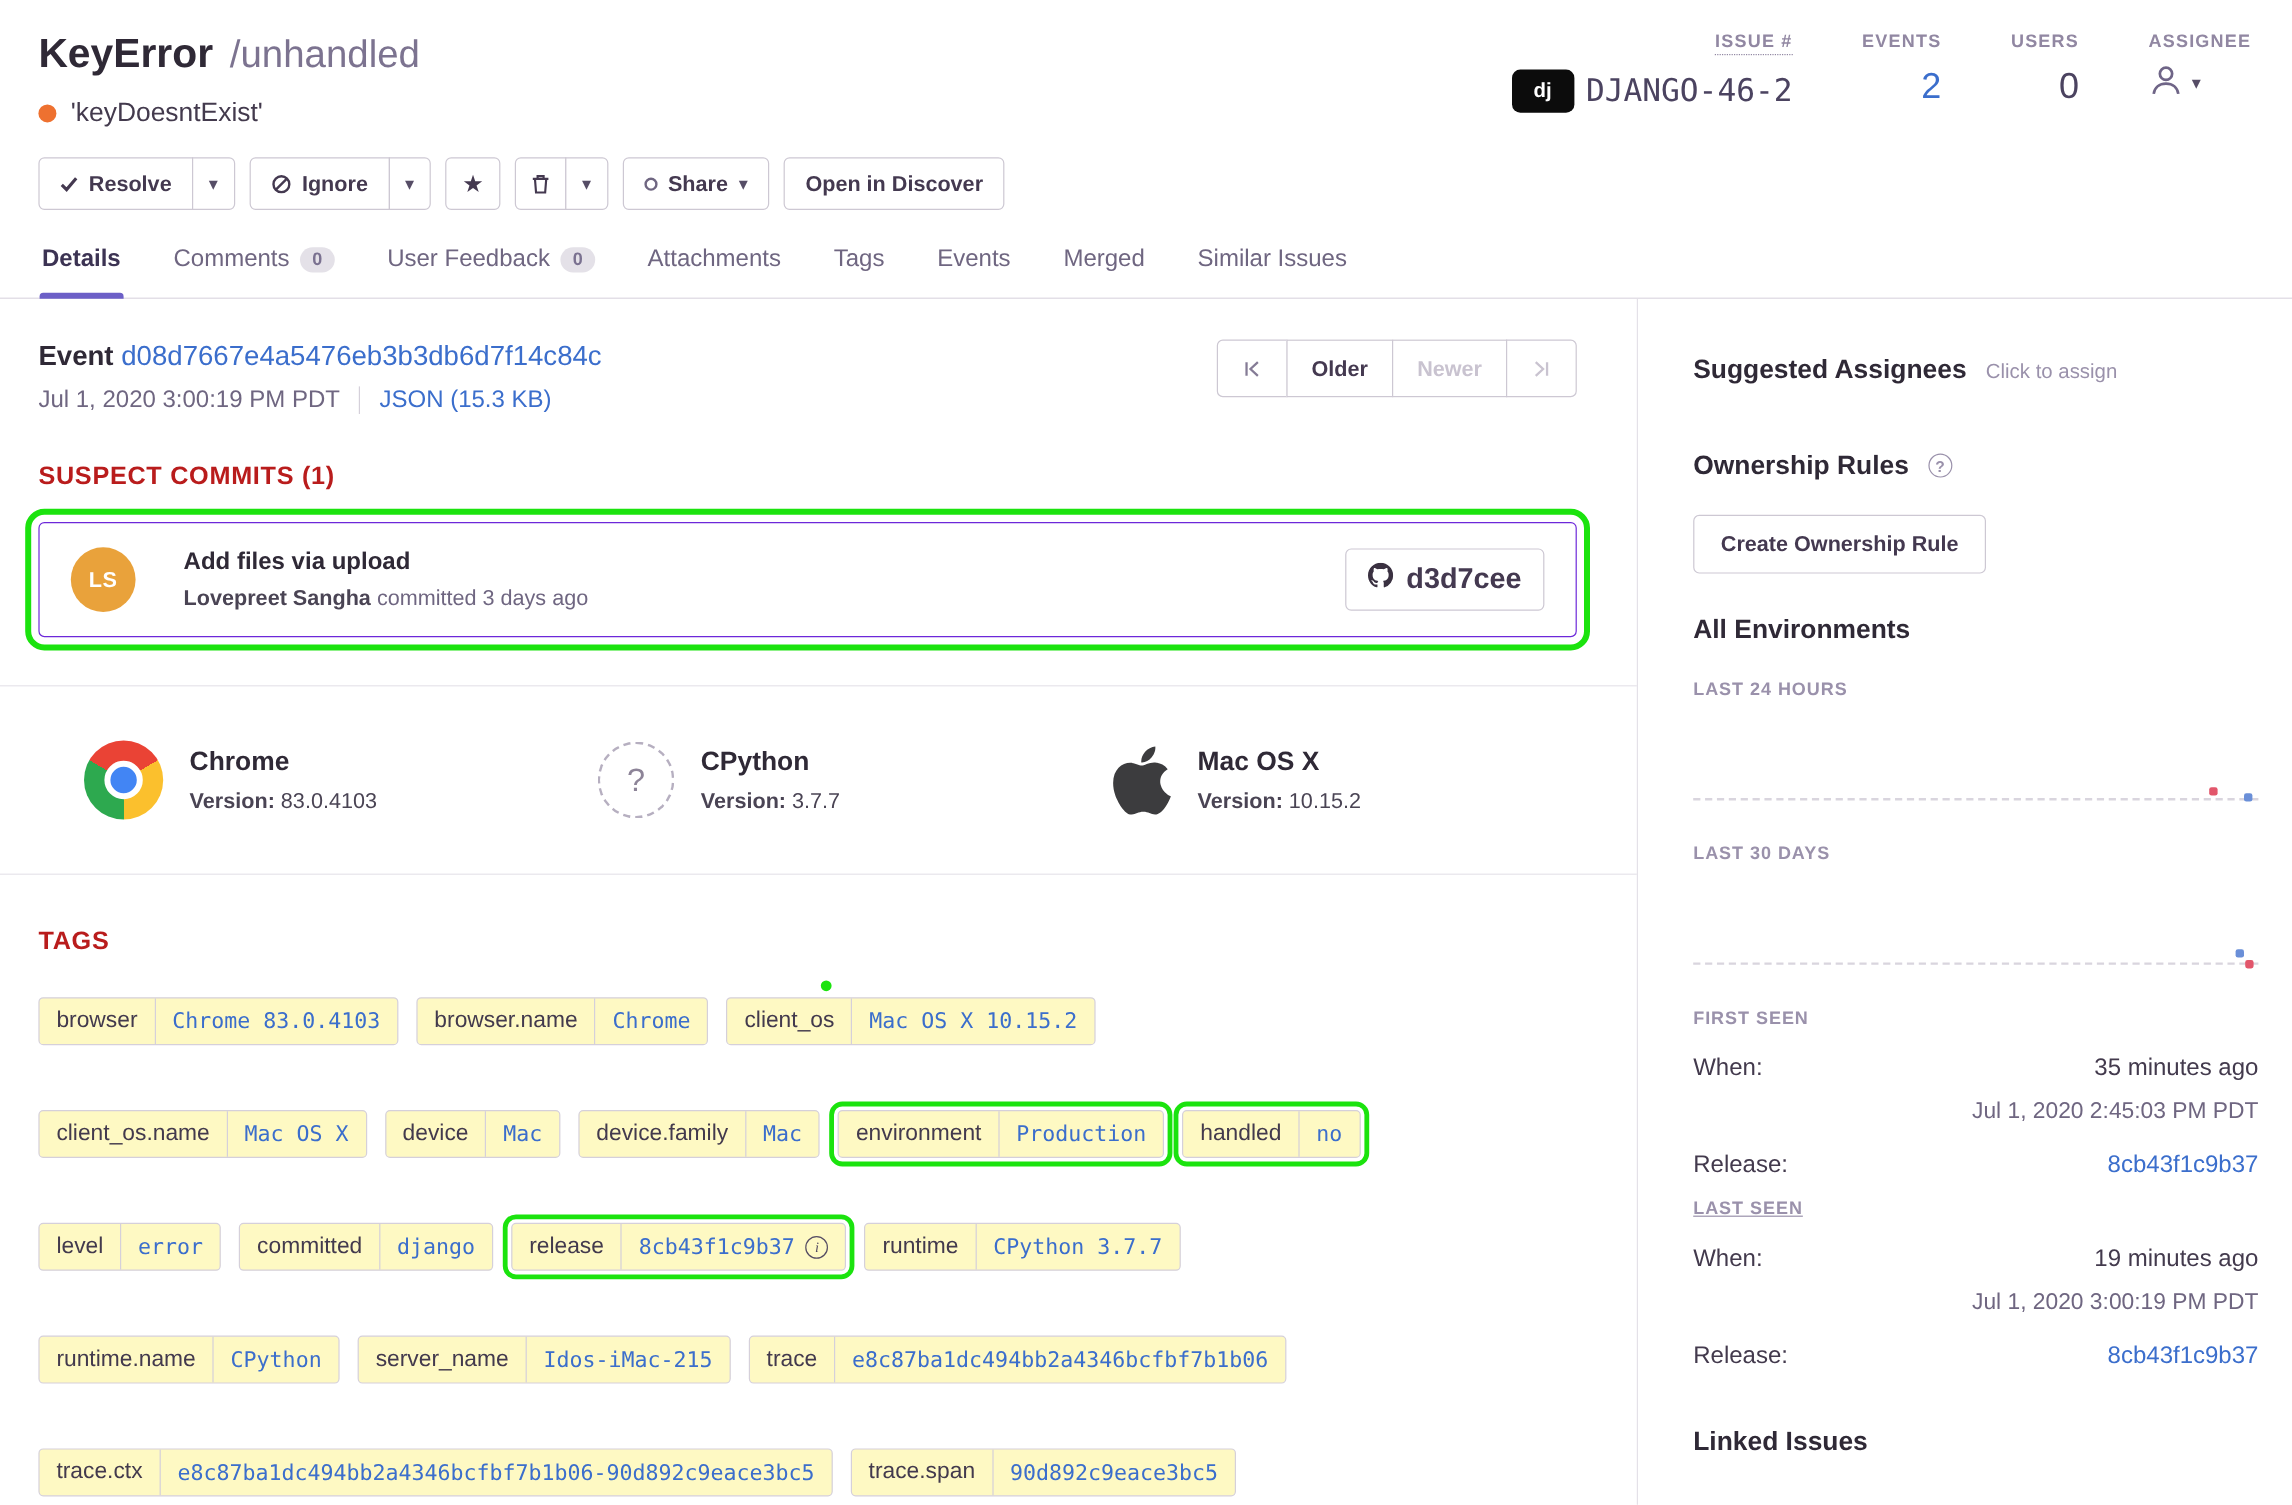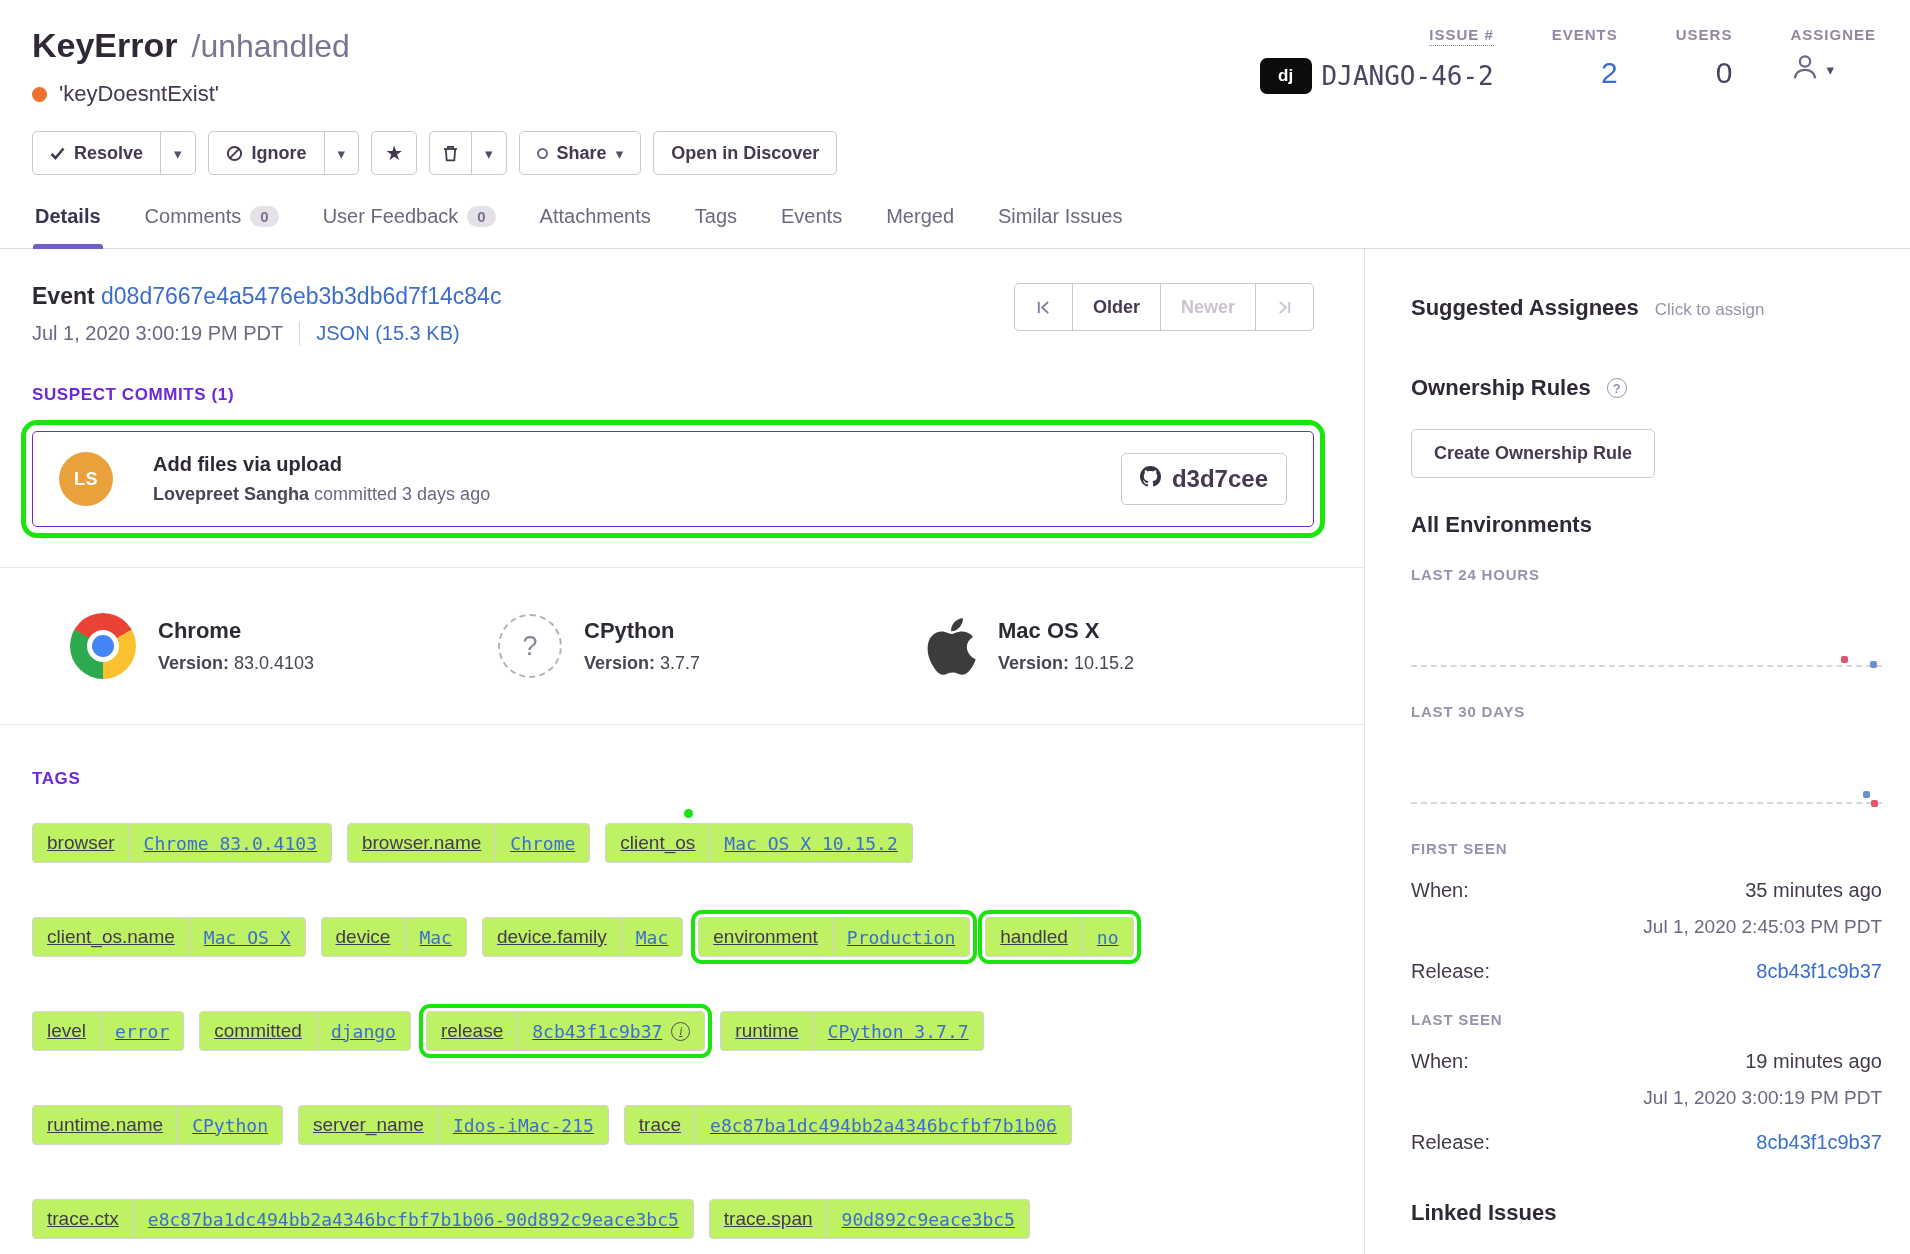--- a/index.html
+++ b/index.html
@@ -68,21 +68,21 @@
   .json-link { color:var(--link_blue,#3b6ecc); margin-left:16px; padding-left:16px; border-left:1px solid #d5d0da; cursor:pointer; }
   .pager { display:flex; }
   .pg { background:#fff; border:1px solid #cdc8d3; height:48px; padding:0 20px; font-size:18px; font-weight:bold; color:#443950; margin-left:-1px; cursor:pointer; display:flex; align-items:center; font-family:inherit; }
   .pg:first-child { border-radius:5px 0 0 5px; margin-left:0; }
   .pg:last-child { border-radius:0 5px 5px 0; }
   .pg.disabled { color:#c9c3d0; cursor:default; }
   .pg svg { display:block; }
 
   
   .suspect { padding:40px 50px 0 32px; }
-  .section-label { font-size:17px; font-weight:bold; letter-spacing:.6px; color:#6d28d9; }
+  .section-label { font-size:21px; font-weight:bold; letter-spacing:.6px; color:#b91c1c; }
   .commit-panel { margin-top:26px; background:#fff; border:1px solid #6d28d9; border-radius:5px; padding:20px 26px; display:flex; align-items:center; gap:40px; }
   .annot-box { outline:5px solid var(--highlight_green,#1be30e); outline-offset:6px; }
   .avatar { width:54px; height:54px; border-radius:50%; background:var(--avatar_orange,#e9a23b); color:#fff; font-size:18px; font-weight:bold; display:flex; align-items:center; justify-content:center; letter-spacing:.5px; flex:0 0 54px; }
   .commit-title { font-size:20px; font-weight:bold; color:#2f2936; }
   .commit-meta { margin-top:8px; font-size:18px; color:#6f6681; }
   .commit-author { font-weight:bold; color:#4a4454; }
   .commit-sha-btn { margin-left:auto; display:flex; align-items:center; gap:11px; background:#fff; border:1px solid #cdc8d3; border-radius:5px; padding:11px 18px; font-size:24px; font-weight:bold; color:#443950; cursor:pointer; font-family:inherit; }
 
   
   .contexts { margin-top:40px; border-top:1px solid #e7e4ea; border-bottom:1px solid #e7e4ea; height:158px; display:flex; align-items:center; padding-left:70px; }
@@ -94,21 +94,21 @@
   .unknown-icon { width:64px; height:64px; border:2px dashed #b6afc0; border-radius:50%; display:flex; align-items:center; justify-content:center; font-size:27px; color:#8d8498; }
   .apple-icon svg { display:block; }
   .ctx-name { font-size:22px; font-weight:bold; color:#2f2936; display:block; }
   .ctx-version { margin-top:9px; font-size:18px; color:#4a4454; display:block; }
   .ctx-version b { font-weight:bold; }
 
   
   .tags-section { padding:44px 50px 0 32px; }
   .tag-list { margin-top:30px; display:flex; flex-wrap:wrap; gap:27px 15px; position:relative; padding-top:4px; }
   .tag-br { width:100%; height:0; }
-  .tag { display:inline-flex; align-items:stretch; border:1px solid #d5d0da; border-radius:4px; background:#bef264; cursor:pointer;text-decoration:underline; }
+  .tag { display:inline-flex; align-items:stretch; border:1px solid #d5d0da; border-radius:4px; background:#fef9c3; cursor:pointer; }
   .tag-k { padding:8px 14px; font-size:19px; color:#433a4d; display:flex; align-items:center; }
   .tag-v { padding:8px 14px; border-left:1px solid #d5d0da; font-family:"DejaVu Sans Mono","Liberation Mono",monospace; font-size:18px; color:var(--link_blue,#3b6ecc); display:flex; align-items:center; gap:9px; }
   .tag.hl { outline:4px solid var(--highlight_green,#1be30e); outline-offset:3px; }
   .info-icon { width:19px; height:19px; border:1.5px solid #554c63; border-radius:50%; color:#554c63; font-size:12px; font-family:"Liberation Serif","DejaVu Serif",serif; font-style:italic; display:inline-flex; align-items:center; justify-content:center; cursor:pointer; }
   .annot-dot { position:absolute; left:652px; top:-10px; width:9px; height:9px; border-radius:50%; background:var(--highlight_green,#1be30e); }
 
   
   .sb-h { font-size:22px; font-weight:bold; color:#2f2936; }
   .sb-row { display:flex; align-items:baseline; gap:16px; }
   .sb-hint { font-size:17px; color:#9a91ab; }
@@ -565,21 +565,21 @@
       <div class="sb-kv" data-interactable="false">
         <span data-interactable="false">When:</span>
         <span class="v" data-interactable="false">35 minutes ago</span>
       </div>
       <div class="sb-date" data-interactable="false">Jul 1, 2020 2:45:03 PM PDT</div>
       <div class="sb-kv" data-interactable="false">
         <span data-interactable="false">Release:</span>
         <span class="v link" data-interactable="true">8cb43f1c9b37</span>
       </div>
 
-      <div class="sb-label" style="margin-top:28px;" data-interactable="false">LAST SEEN</div>
+      <div class="sb-label" style="margin-top:16px;text-decoration:underline;" data-interactable="false">LAST SEEN</div>
       <div class="sb-kv" data-interactable="false">
         <span data-interactable="false">When:</span>
         <span class="v" data-interactable="false">19 minutes ago</span>
       </div>
       <div class="sb-date" data-interactable="false">Jul 1, 2020 3:00:19 PM PDT</div>
       <div class="sb-kv" data-interactable="false">
         <span data-interactable="false">Release:</span>
         <span class="v link" data-interactable="true">8cb43f1c9b37</span>
       </div>
 

